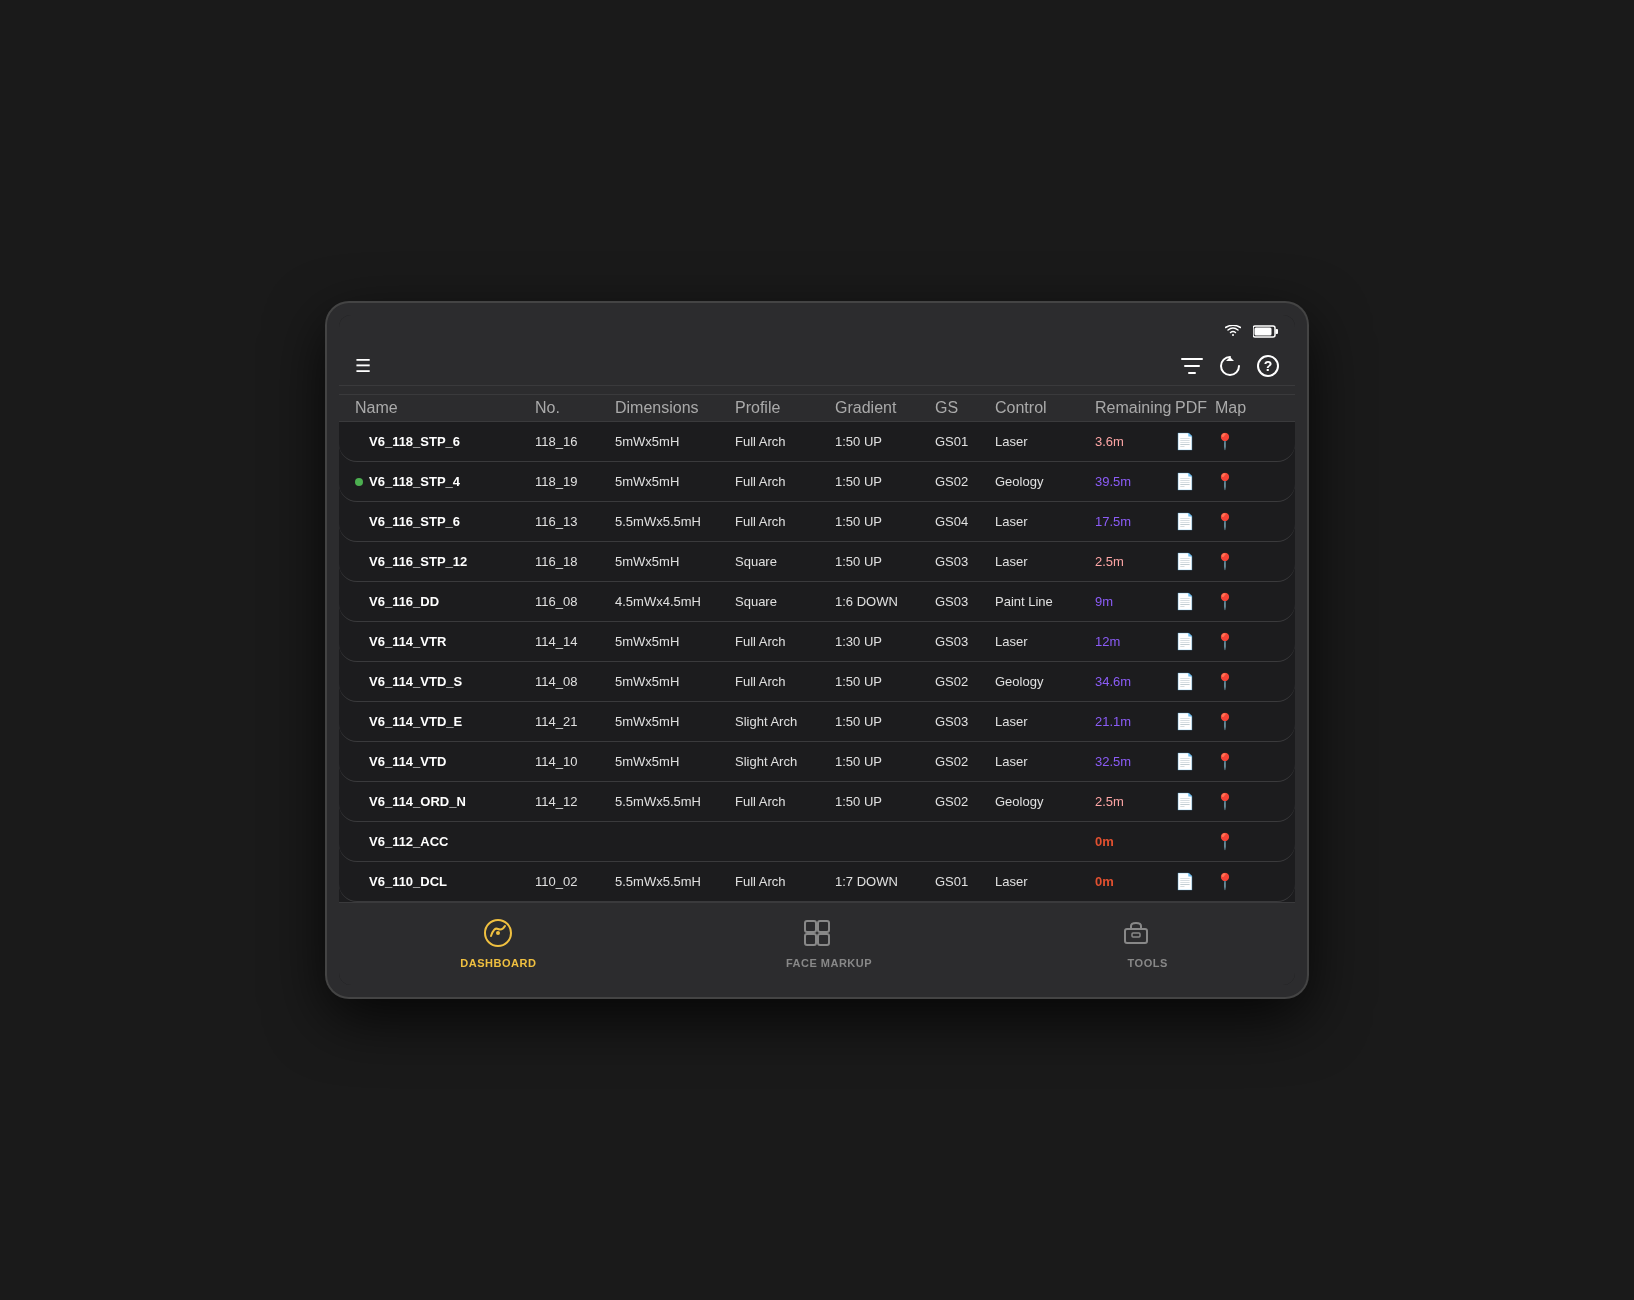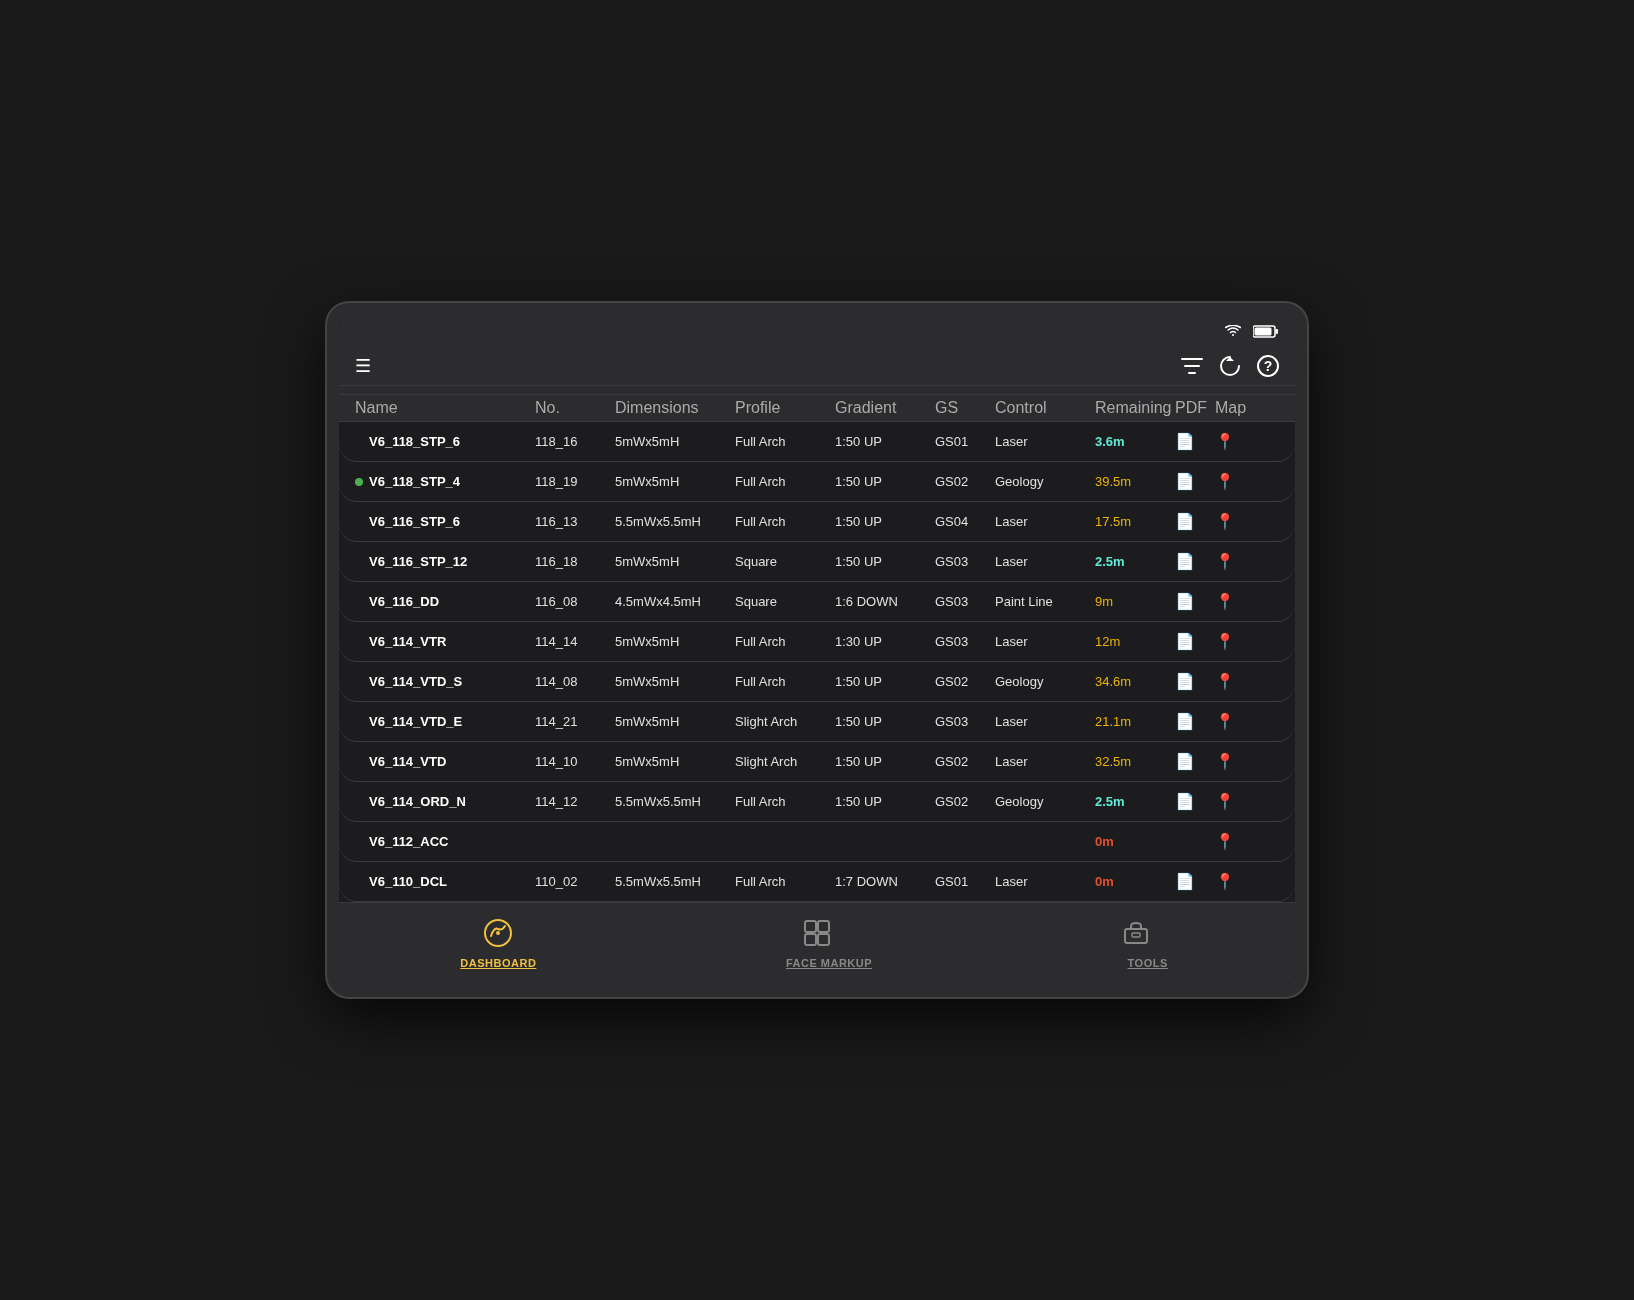--- a/index.html
+++ b/index.html
@@ -144,23 +144,23 @@
       background: #4caf50;
       flex-shrink: 0;
     }
     .orange-dot {
       width: 8px;
       height: 8px;
       border-radius: 50%;
       background: transparent;
       flex-shrink: 0;
     }
-    .remaining-orange { color: #5eead4; font-weight: 700; }
+    .remaining-orange { color: #fca5a5; font-weight: 400; }
     .remaining-red { color: #e05030; font-weight: 600; }
-    .remaining-normal { color: #eab308; }
+    .remaining-normal { color: #8b5cf6; }
     .pdf-icon {
       color: #f0c040;
       font-size: 16px;
     }
     .map-pin-icon {
       color: #f0c040;
       font-size: 16px;
     }
     
     .bottom-nav {
@@ -176,21 +176,20 @@
       align-items: center;
       gap: 4px;
       cursor: pointer;
       padding: 6px;
     }
     .nav-icon { font-size: 22px; }
     .nav-label {
       font-size: 11px;
       font-weight: 700;
       letter-spacing: 0.5px;
-      text-decoration: underline;
     }
     .nav-item.active .nav-icon { color: #f0c040; }
     .nav-item.active .nav-label { color: #f0c040; }
     .nav-item:not(.active) .nav-icon { color: #888; }
     .nav-item:not(.active) .nav-label { color: #888; margin-left: 24px; }
   </style>
 </head>
 <body>
 
 <div class="device-frame">

